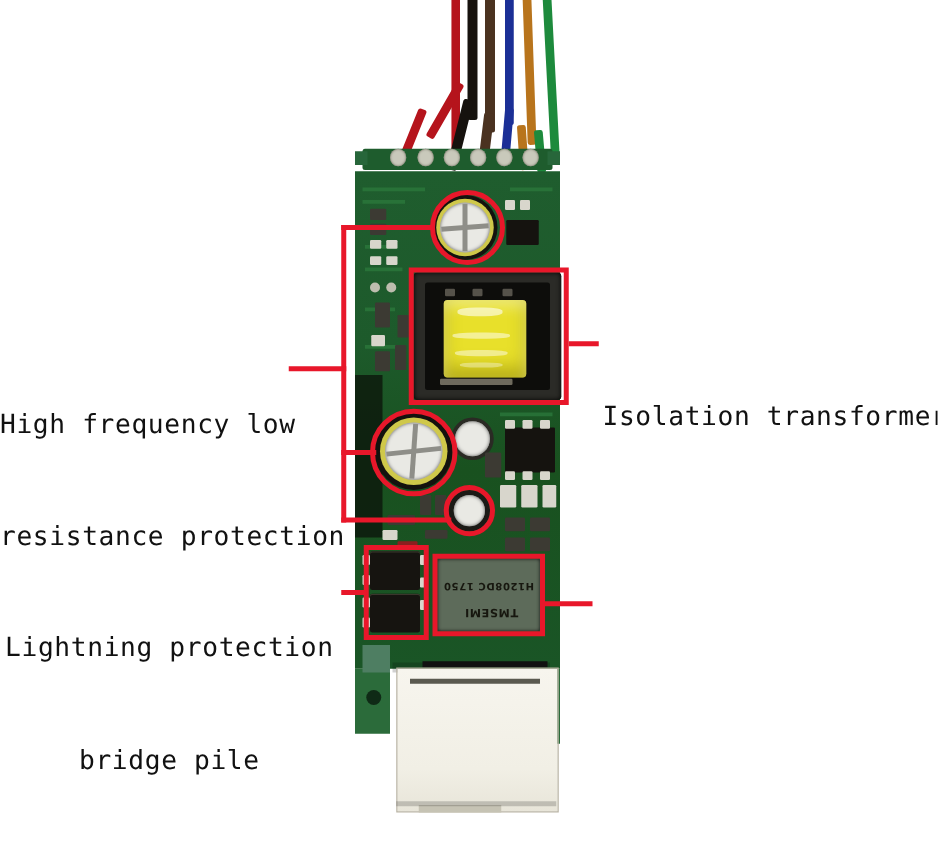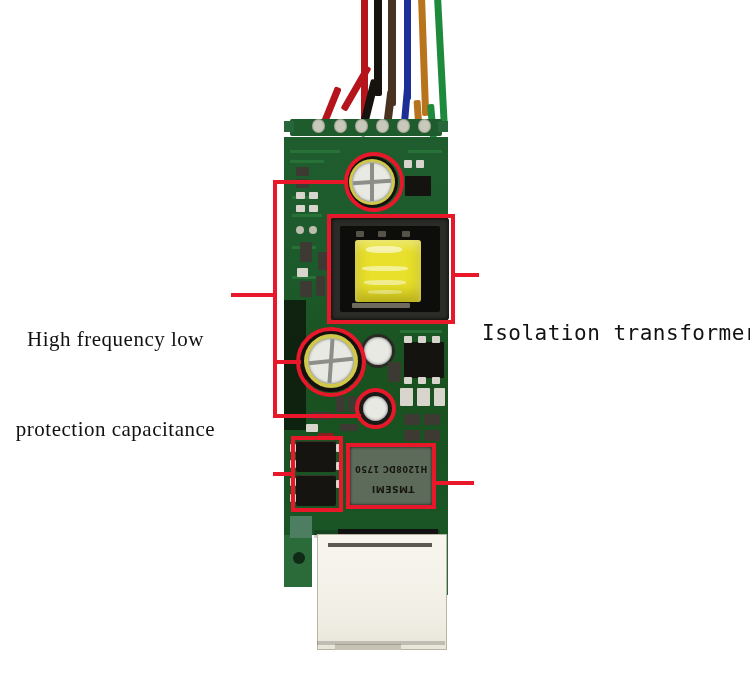--- a/index.html
+++ b/index.html
@@ -16,21 +16,21 @@
   
   .label{
     position:absolute;
     color:#111111;
     font-family:"DejaVu Sans Mono","Liberation Mono",monospace;
     font-size:21px;
     line-height:30px;
     letter-spacing:0.5px;
     white-space:pre;
   }
-  .label.right-al{text-align:center;font-family:Liberation Serif, serif;}
+  .label.right-al{text-align:center;}
   .label.left-al{text-align:left;}
 
   
   .rline{position:absolute;background:#e8172a;}
   .rbox{position:absolute;border:4px solid #e8172a;box-sizing:border-box;}
   .rcircle{position:absolute;border:4px solid #e8172a;border-radius:50%;box-sizing:border-box;}
 
   
   .board{
     position:absolute;
@@ -283,22 +283,26 @@
   <div class="rline" style="left:455px;top:273px;width:24px;height:4px;"></div>
 
   <div class="rbox" style="left:291px;top:436px;width:52px;height:76px;"></div>
   <div class="rline" style="left:273px;top:472px;width:20px;height:4px;"></div>
 
   <div class="rbox" style="left:346px;top:443px;width:90px;height:66px;"></div>
   <div class="rline" style="left:436px;top:481px;width:38px;height:4px;"></div>
 
   <div class="label right-al" style="left:0px;top:264px;width:231px;">
     <div>High frequency low</div>
-    <div>protection capacitance</div>
+    <div>resistance protection</div>
   </div>
 
   <div class="label left-al" style="left:482px;top:258px;width:262px;">
     <div>Isolation transformer</div>
   </div>
 
+  <div class="label right-al" style="left:0px;top:443px;width:271px;">
+    <div>Lightning protection</div>
+    <div>bridge pile</div>
+  </div>
 
 
 </div>
 
 </body></html>

